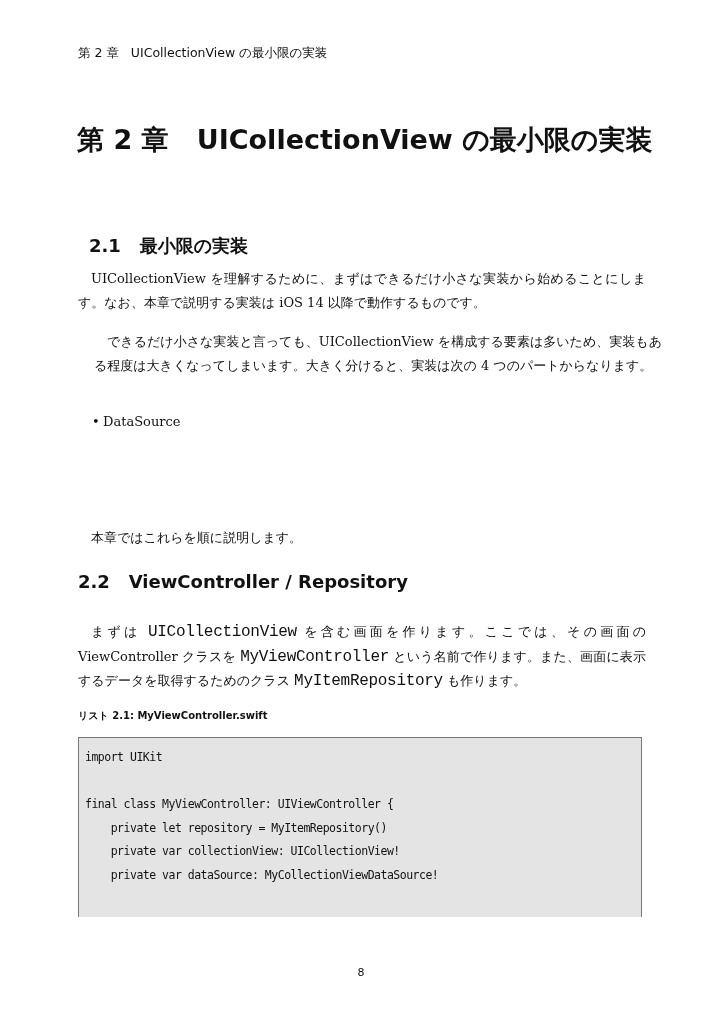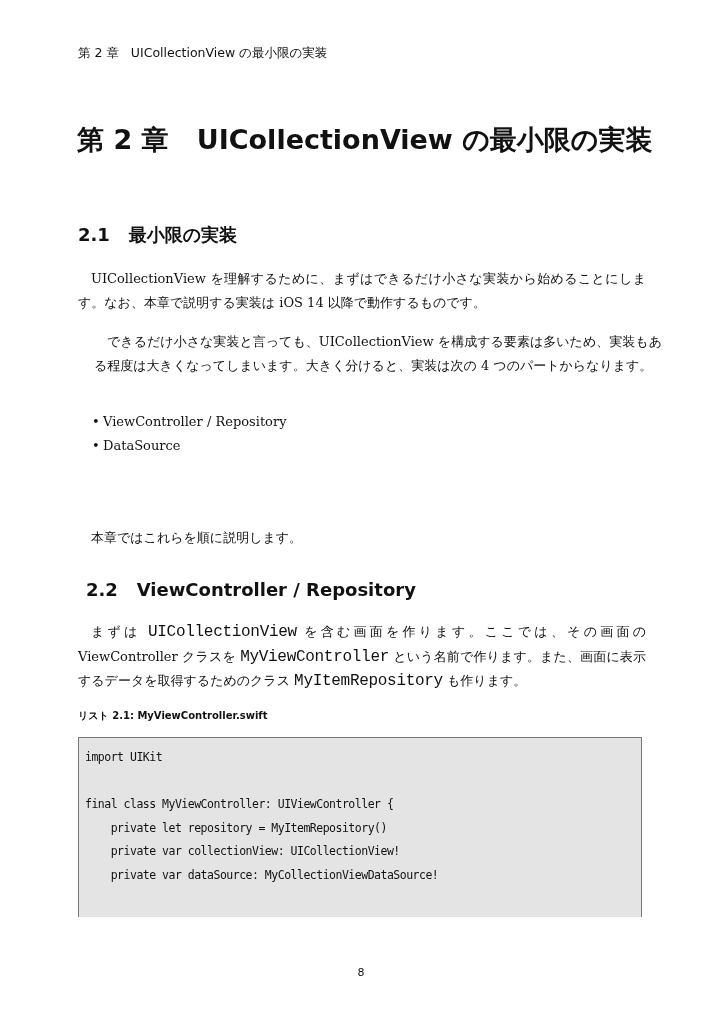--- a/index.html
+++ b/index.html
@@ -54,34 +54,33 @@
       font-family: "DejaVu Sans", sans-serif; font-size: 11px;
     }
   </style>
 </head>
 <body>
 
 <div class="running-header">第 2 章   UICollectionView の最小限の実装</div>
 
 <h1 class="chapter-title" style="margin:0;">第 2 章   UICollectionView の最小限の実装</h1>
 
-<h2 class="section-title" style="top:223px;margin:0;">2.1   最小限の実装</h2>
+<h2 class="section-title" style="top:223px;margin:11px;">2.1   最小限の実装</h2>
 
 <p class="para" style="top:267px;margin:0;">UICollectionView を理解するために、まずはできるだけ小さな実装から始めることにします。なお、本章で説明する実装は iOS 14 以降で動作するものです。</p>
 
 <p class="para" style="top:314px;margin:16px;">できるだけ小さな実装と言っても、UICollectionView を構成する要素は多いため、実装もある程度は大きくなってしまいます。大きく分けると、実装は次の 4 つのパートからなります。</p>
 
 <ul class="bullet-list">
-  <li><span class="dot">•</span><span>ViewController / Repository</span></li>
   <li><span class="dot">•</span><span>DataSource</span></li>
 </ul>
 
 <p class="para" style="top:526px;margin:0;">本章ではこれらを順に説明します。</p>
 
-<h2 class="section-title" style="top:571px;margin:8px;text-align:right;">2.2   ViewController / Repository</h2>
+<h2 class="section-title" style="top:571px;margin:0;text-align:right;">2.2   ViewController / Repository</h2>
 
 <p class="para" style="top:620px;margin:0;">
   <span>まずは </span><span class="mono">UICollectionView</span><span> を含む画面を作ります。ここでは、その画面の ViewController クラスを </span><span class="mono">MyViewController</span><span> という名前で作ります。また、画面に表示するデータを取得するためのクラス </span><span class="mono">MyItemRepository</span><span> も作ります。</span>
 </p>
 
 <div class="listing-caption">リスト 2.1: MyViewController.swift</div>
 
 <div class="code-box">
   <div class="code-line" style="top:12px;">import UIKit</div>
   <div class="code-line" style="top:36px;"></div>

